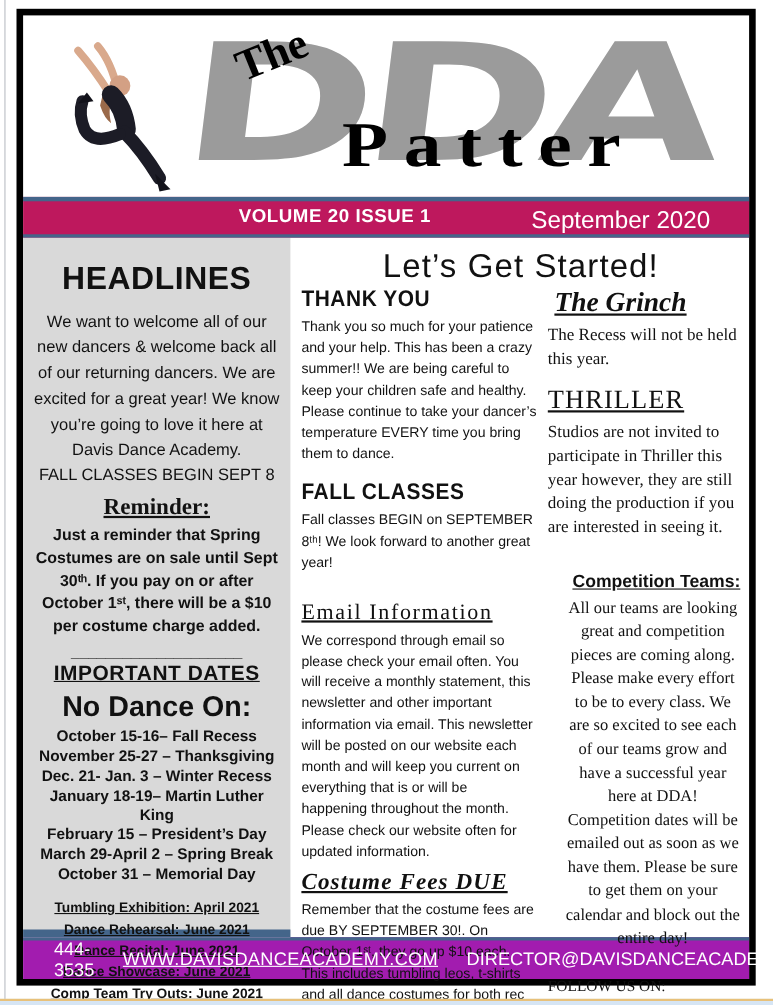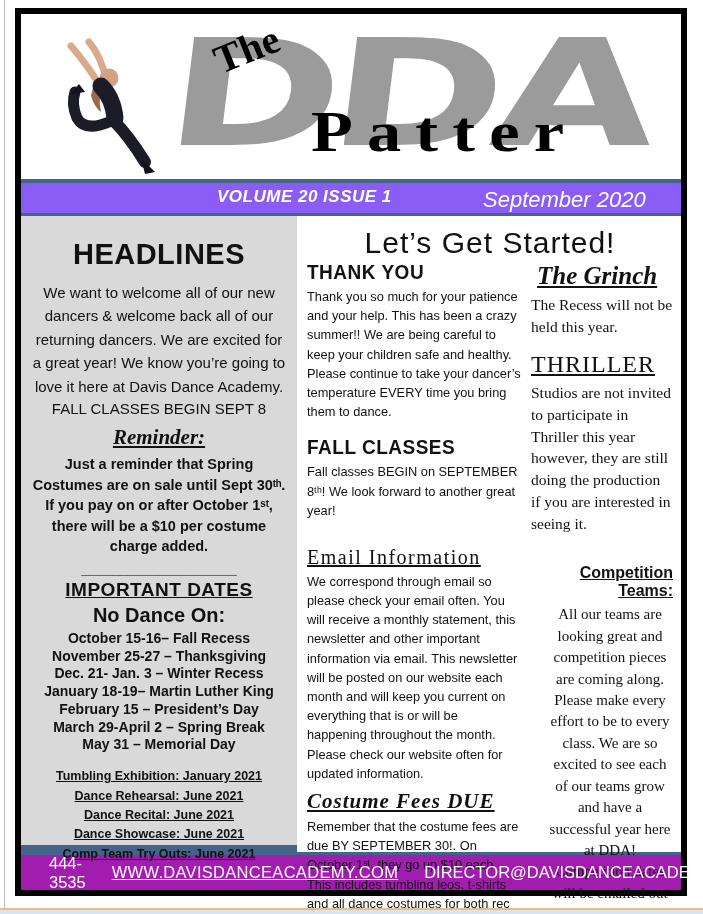--- a/index.html
+++ b/index.html
@@ -31,48 +31,48 @@
   }
   .patter {
     position:absolute; left:290px; top:84px;
     font-family:"Liberation Serif","DejaVu Serif",serif; font-weight:700; font-size:58px;
     letter-spacing:12px; color:#000; transform:scaleX(1.18); transform-origin:left top;
   }
   .dancer { position:absolute; left:12px; top:22px; }
 
   
   .volume-bar {
-    position:relative; height:37px; background:#8b5cf6;
-    border-top:4px solid #44658a; border-bottom:3px solid #44658a;font-style:italic;
+    position:relative; height:37px; background:#be185d;
+    border-top:4px solid #44658a; border-bottom:3px solid #44658a;
   }
   .volume-bar .vol {
     position:absolute; left:196px; top:4px; color:#fff; font-size:17px; font-weight:600; letter-spacing:.5px;
   }
   .volume-bar .date {
     position:absolute; left:462px; top:4px; color:#fff; font-size:22px; font-weight:400;
   }
 
   
   .content { display:flex; height:636px; }
 
   .left-col {
-    width:276px; background:#d9d9d9; border-bottom:7px solid #44658a;
+    width:243px; background:#d9d9d9; border-bottom:7px solid #44658a;
     padding:16px 9px 0; text-align:center; flex-shrink:0;
   }
   .h-headlines { font-size:29px; font-weight:800; letter-spacing:.5px; margin:6px 0 10px; }
   .welcome { font-size:15px; line-height:1.56; }
   .fall-line { font-size:15px; margin-top:2px; }
   .h-reminder {
-    font-family:"Liberation Serif","DejaVu Serif",serif; font-style:italic; font-weight:700;
+    font-family:"Liberation Serif","DejaVu Serif",serif; font-weight:700;
     font-size:21px; text-decoration:underline; margin-top:8px;
   }
   .reminder-text { font-size:14.5px; font-weight:600; line-height:1.42; margin-top:4px; }
   .divider { font-weight:700; font-size:14px; letter-spacing:0; margin-top:4px; white-space:nowrap; overflow:hidden; }
   .h-important { font-size:19px; font-weight:800; text-decoration:underline; letter-spacing:.5px; margin-top:2px; }
-  .h-nodance { font-size:20px; font-weight:700; margin-top:3px; }
+  .h-nodance { font-size:26px; font-weight:700; margin-top:3px; }
   .dates-list { font-size:14px; font-weight:700; line-height:1.27; margin-top:3px; }
   .events-list { font-size:12.5px; font-weight:700; line-height:1.55; margin-top:13px; }
   .events-list div { text-decoration:underline; }
 
   .main-col { flex:1; padding:10px 8px 0 10px; }
   .main-title {
     text-align:center; font-size:30px; font-weight:400; letter-spacing:1px; margin-bottom:2px;
   }
   .cols { display:flex; }
   .mid { width:214px; margin-right:10px; flex-shrink:0; }
@@ -158,24 +158,24 @@
       <div class="divider">____________________</div>
       <div class="h-important">IMPORTANT DATES</div>
       <div class="h-nodance">No Dance On:</div>
       <div class="dates-list">
         <div>October 15-16– Fall Recess</div>
         <div>November 25-27 – Thanksgiving</div>
         <div>Dec. 21- Jan. 3 – Winter Recess</div>
         <div>January 18-19– Martin Luther King</div>
         <div>February 15 – President’s Day</div>
         <div>March 29-April 2 – Spring Break</div>
-        <div>May 31 – Memorial Day</div>
+        <div>October 31 – Memorial Day</div>
       </div>
       <div class="events-list">
-        <div>Tumbling Exhibition: January 2021</div>
+        <div>Tumbling Exhibition: April 2021</div>
         <div>Dance Rehearsal: June 2021</div>
         <div>Dance Recital: June 2021</div>
         <div>Dance Showcase: June 2021</div>
         <div>Comp Team Try Outs: June 2021</div>
 
       </div>
     </div>
 
     <div class="main-col">
       <div class="main-title">Let’s Get Started!</div>

